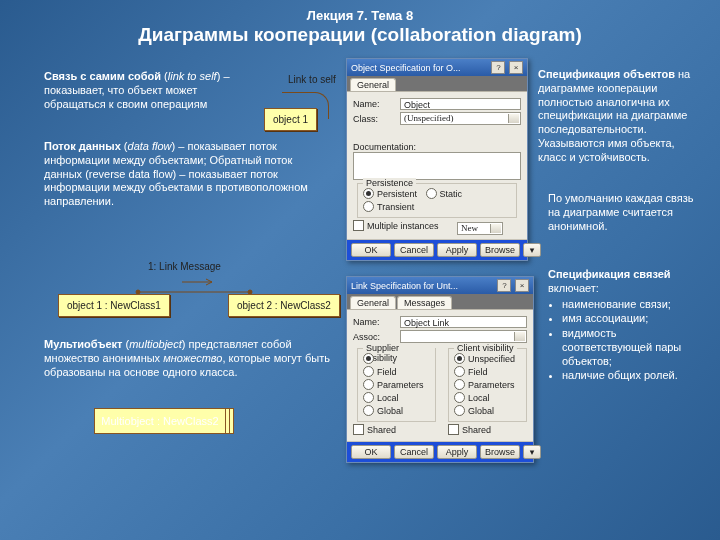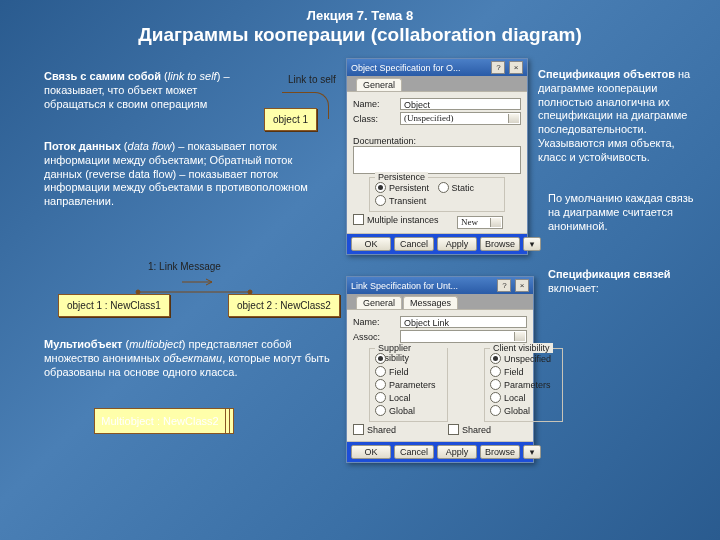--- a/index.html
+++ b/index.html
@@ -37,21 +37,21 @@
   .dlg-title{
     background:linear-gradient(#4a7fc7,#2a5ba7);color:#fff;
     padding:2px 4px;display:flex;justify-content:space-between;align-items:center;
     font-size:9px;
   }
   .dlg-title .wndbtn{
     width:12px;height:11px;background:#e8e4d8;border:1px solid #888;
     display:inline-flex;align-items:center;justify-content:center;
     font-size:8px;color:#333;margin-left:1px;
   }
-  .dlg-tabs{display:flex;gap:1px;padding:2px 9px 0;background:#a3a3a3}
+  .dlg-tabs{display:flex;gap:1px;padding:2px 3px 0;background:#737373}
   .dlg-tab{
     background:#f8f6ee;border:1px solid #b8b4a8;border-bottom:none;
     border-radius:3px 3px 0 0;padding:1px 6px;font-size:9px;
   }
   .dlg-body{background:#eceae2;border-top:1px solid #b8b4a8;padding:4px 6px}
   .frow{display:flex;align-items:center;margin:2px 0;gap:3px}
   .flab{width:44px;font-size:9px}
   .finput{
     flex:1;background:#fff;border:1px solid #9a988c;padding:1px 3px;
     font-size:9px;height:12px;box-sizing:border-box;
@@ -62,21 +62,21 @@
   }
   .fcombo::after{
     content:"";position:absolute;right:1px;top:1px;width:10px;height:9px;
     background:linear-gradient(#f8f6ee,#d8d4c8);border-left:1px solid #9a988c;
   }
   .farea{
     width:100%;background:#fff;border:1px solid #9a988c;height:28px;
     box-sizing:border-box;font-size:9px;
   }
   .group{
-    border:1px solid #c8c4b8;padding:4px 5px 3px;margin:3px 16px 2px;position:relative;
+    border:1px solid #c8c4b8;padding:4px 5px 3px;margin:3px 4px 2px;position:relative;
   }
   .group::before{
     content:attr(data-label);position:absolute;top:-6px;left:5px;
     background:#eceae2;padding:0 3px;font-size:9px;
   }
   .radio,.chk{
     display:inline-flex;align-items:center;gap:3px;font-size:9px;margin-right:6px;
   }
   .radio .dot{
     width:9px;height:9px;border:1px solid #6a685c;border-radius:50%;
@@ -131,35 +131,41 @@
   <circle cx="4" cy="16" r="2" fill="#7a4a1a"></circle>
   <circle cx="116" cy="16" r="2" fill="#7a4a1a"></circle>
   <line x1="4" y1="16" x2="116" y2="16" stroke-width="1"></line>
   <line x1="48" y1="6" x2="78" y2="6" stroke-width="1"></line>
   <path d="M78 6 l-6 -3 m6 3 l-6 3" stroke-width="1"></path>
 </svg>
 <div class="bbox" style="left:58px;top:294px">object 1 : NewClass1</div>
 <div class="bbox" style="left:228px;top:294px">object 2 : NewClass2</div>
 
 <div class="txt" style="left:44px;top:338px;width:288px">
-  <b>Мультиобъект</b> (<span class="ital">multiobject</span>)<span> представляет собой множество анонимных </span><i>объектами</i><span>, которые могут быть образованы на основе одного класса.</span>
+  <b>Мультиобъект</b> (<span class="ital">multiobject</span>)<span> представляет собой множество анонимных </span><i>множество</i><span>, которые могут быть образованы на основе одного класса.</span>
 </div>
 
 <div class="multibox" style="left:94px;top:408px;width:140px;height:36px">
   <div class="stack" style="left:8px;top:0"></div>
   <div class="stack" style="left:4px;top:4"></div>
   <div class="stack" style="left:0;top:8;display:flex;align-items:center;justify-content:center">Multiobject : NewClass2</div>
 </div>
 
 <div class="txt" style="left:538px;top:68px;width:162px">
   <b>Спецификация объектов</b><span> на  диаграмме кооперации полностью аналогична их спецификации на диаграмме последовательности. Указываются имя объекта, класс и устойчивость.</span>
 </div>
 <div class="txt" style="left:548px;top:192px;width:158px">По умолчанию каждая связь на диаграмме считается анонимной.</div>
 <div class="txt" style="left:548px;top:268px;width:158px">
   <b>Спецификация связей</b> <span> включает:</span>
+  <ul class="bul">
+    <li>наименование связи;</li>
+    <li>имя ассоциации;</li>
+    <li>видимость соответствующей пары объектов;</li>
+    <li>наличие общих ролей.</li>
+  </ul>
 </div>
 
 <div class="dialog" style="left:346px;top:58px;width:180px">
   <div class="dlg-title">
     <span>Object Specification for O...</span>
     <span>
       <span class="wndbtn">?</span>
       <span class="wndbtn">×</span>
     </span>
   </div>
@@ -168,21 +174,21 @@
     </div>
   <div class="dlg-body">
     <div class="frow">
         <span class="flab">Name:</span>
         <div class="finput">Object</div>
       </div>
     <div class="frow">
         <span class="flab">Class:</span>
         <div class="fcombo">(Unspecified)</div>
       </div>
-    <div style="margin-top:11px">Documentation:</div>
+    <div style="margin-top:17px">Documentation:</div>
     <div class="farea"></div>
     <div class="group" data-label="Persistence">
       <span class="radio sel">
           <span class="dot"></span>
           <span>Persistent</span>
         </span>
       <span class="radio">
           <span class="dot"></span>
           <span>Static</span>
         </span>

